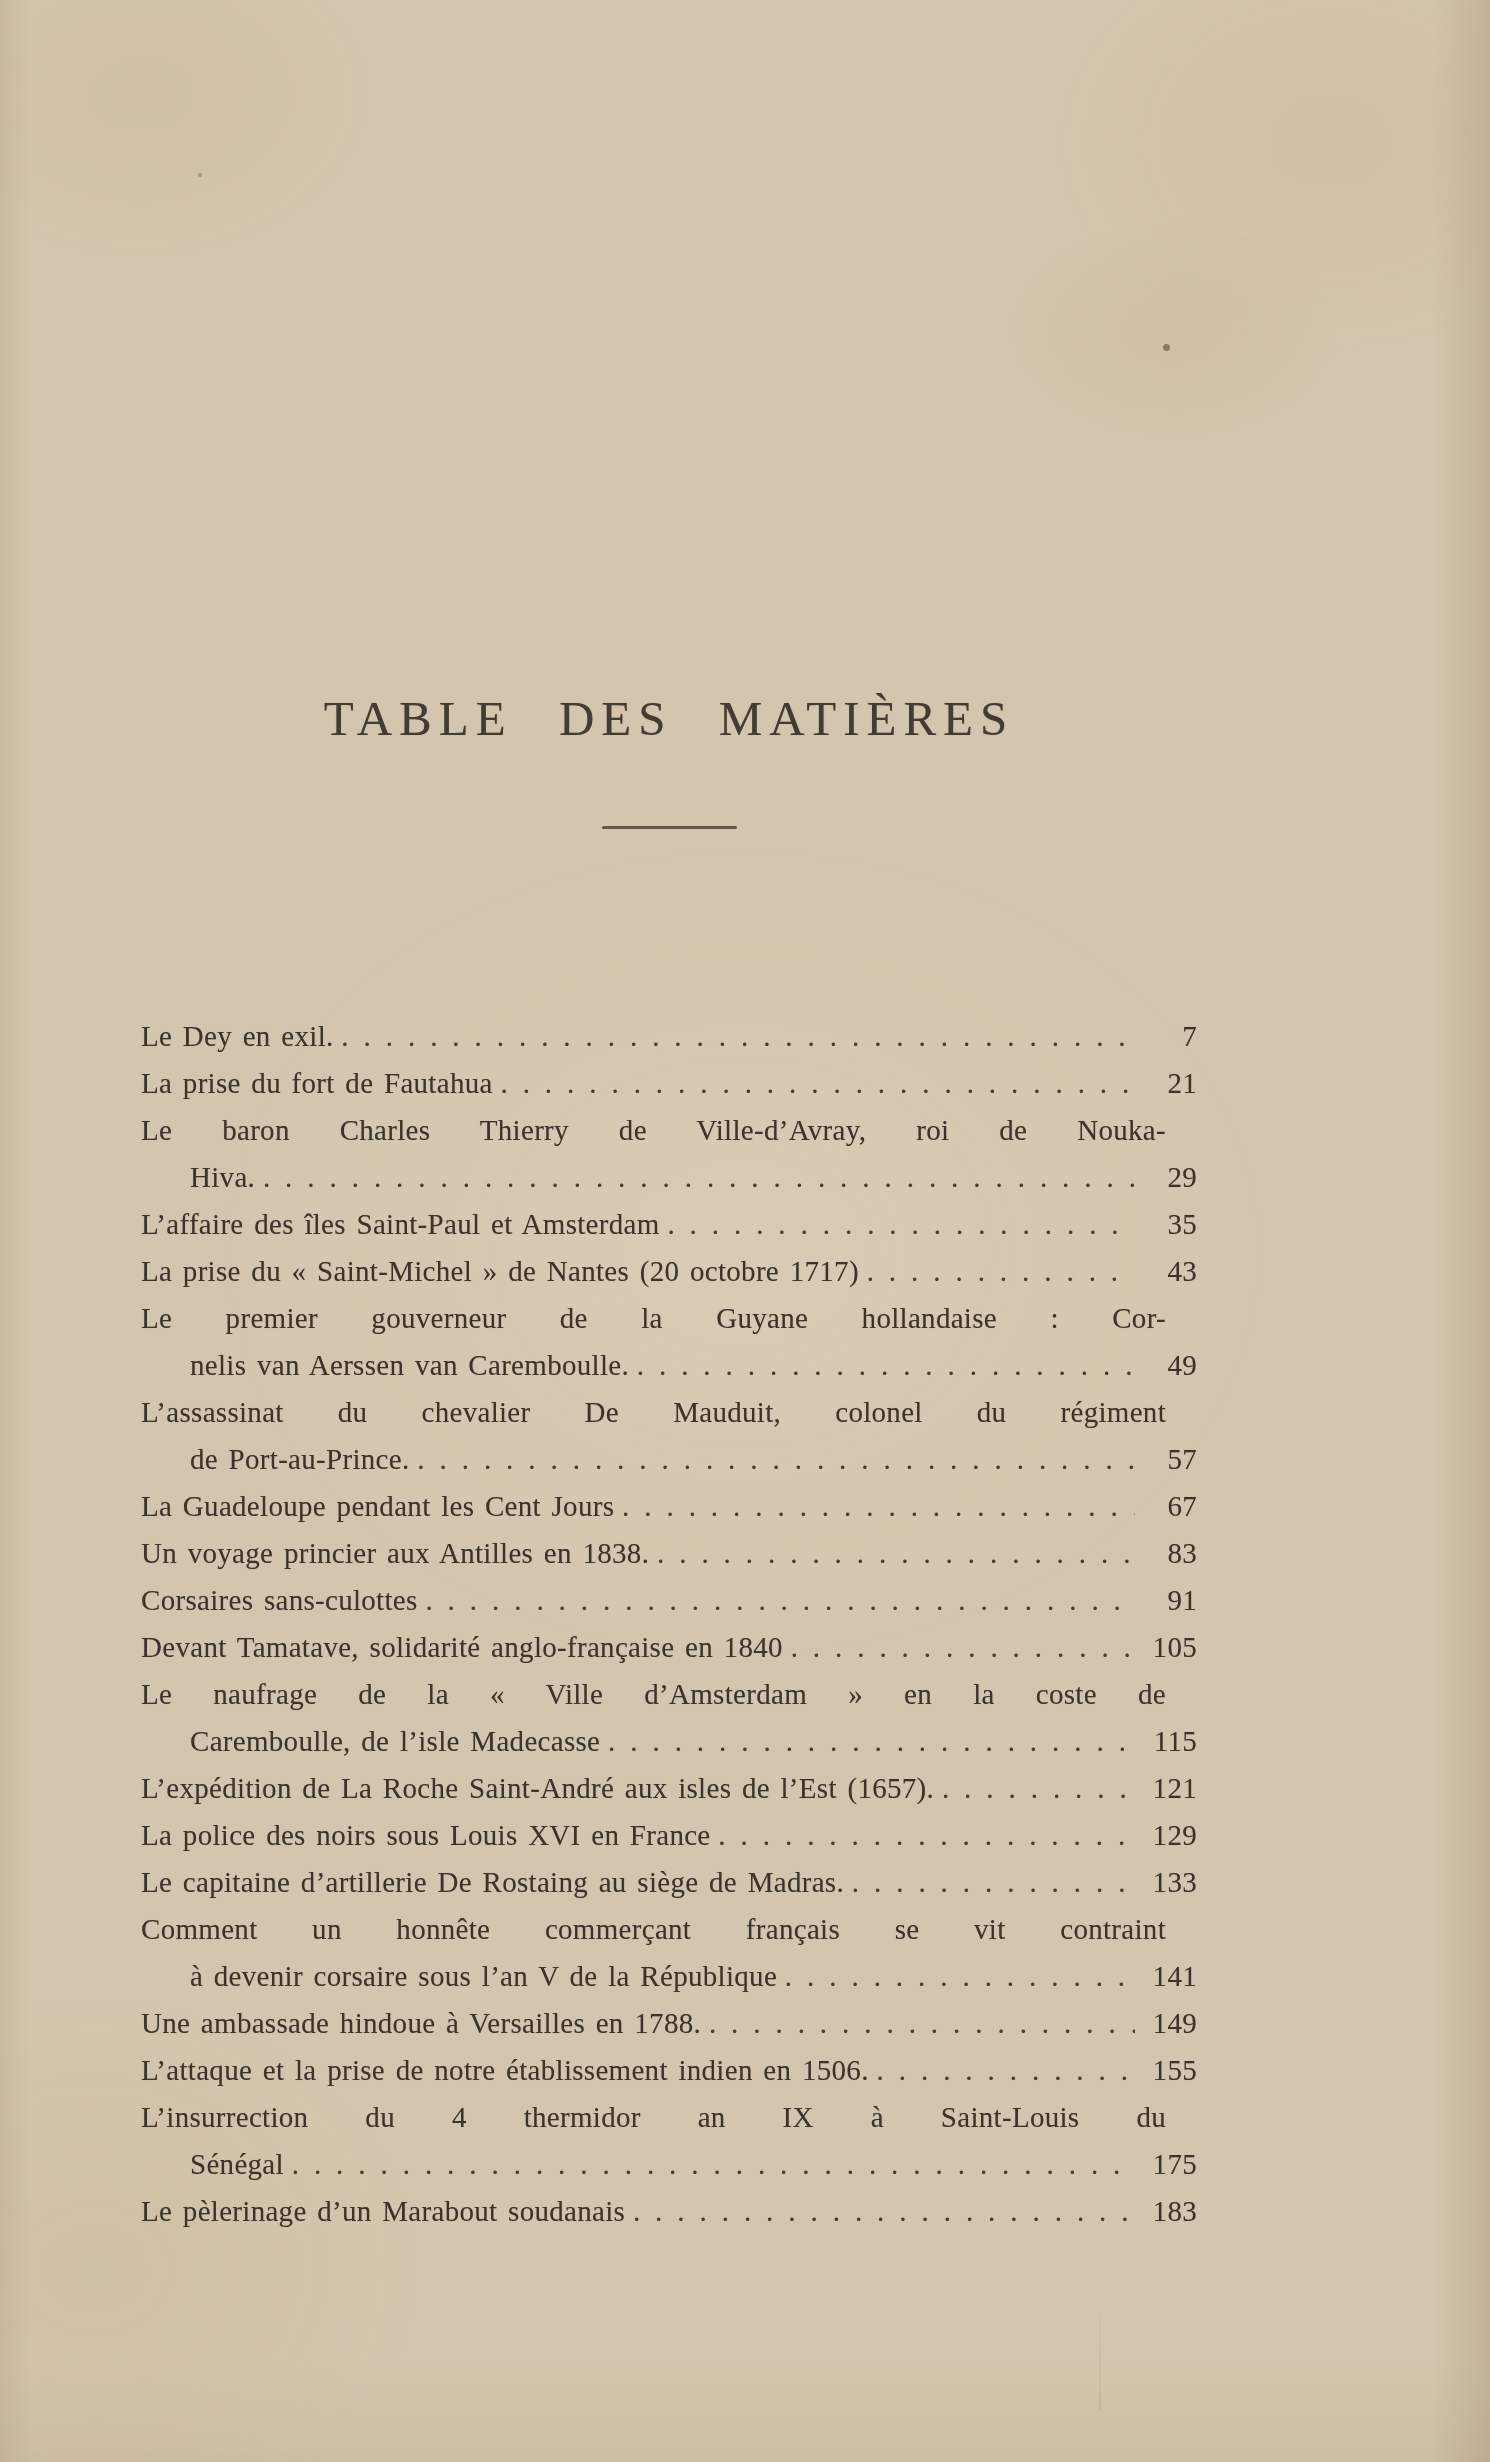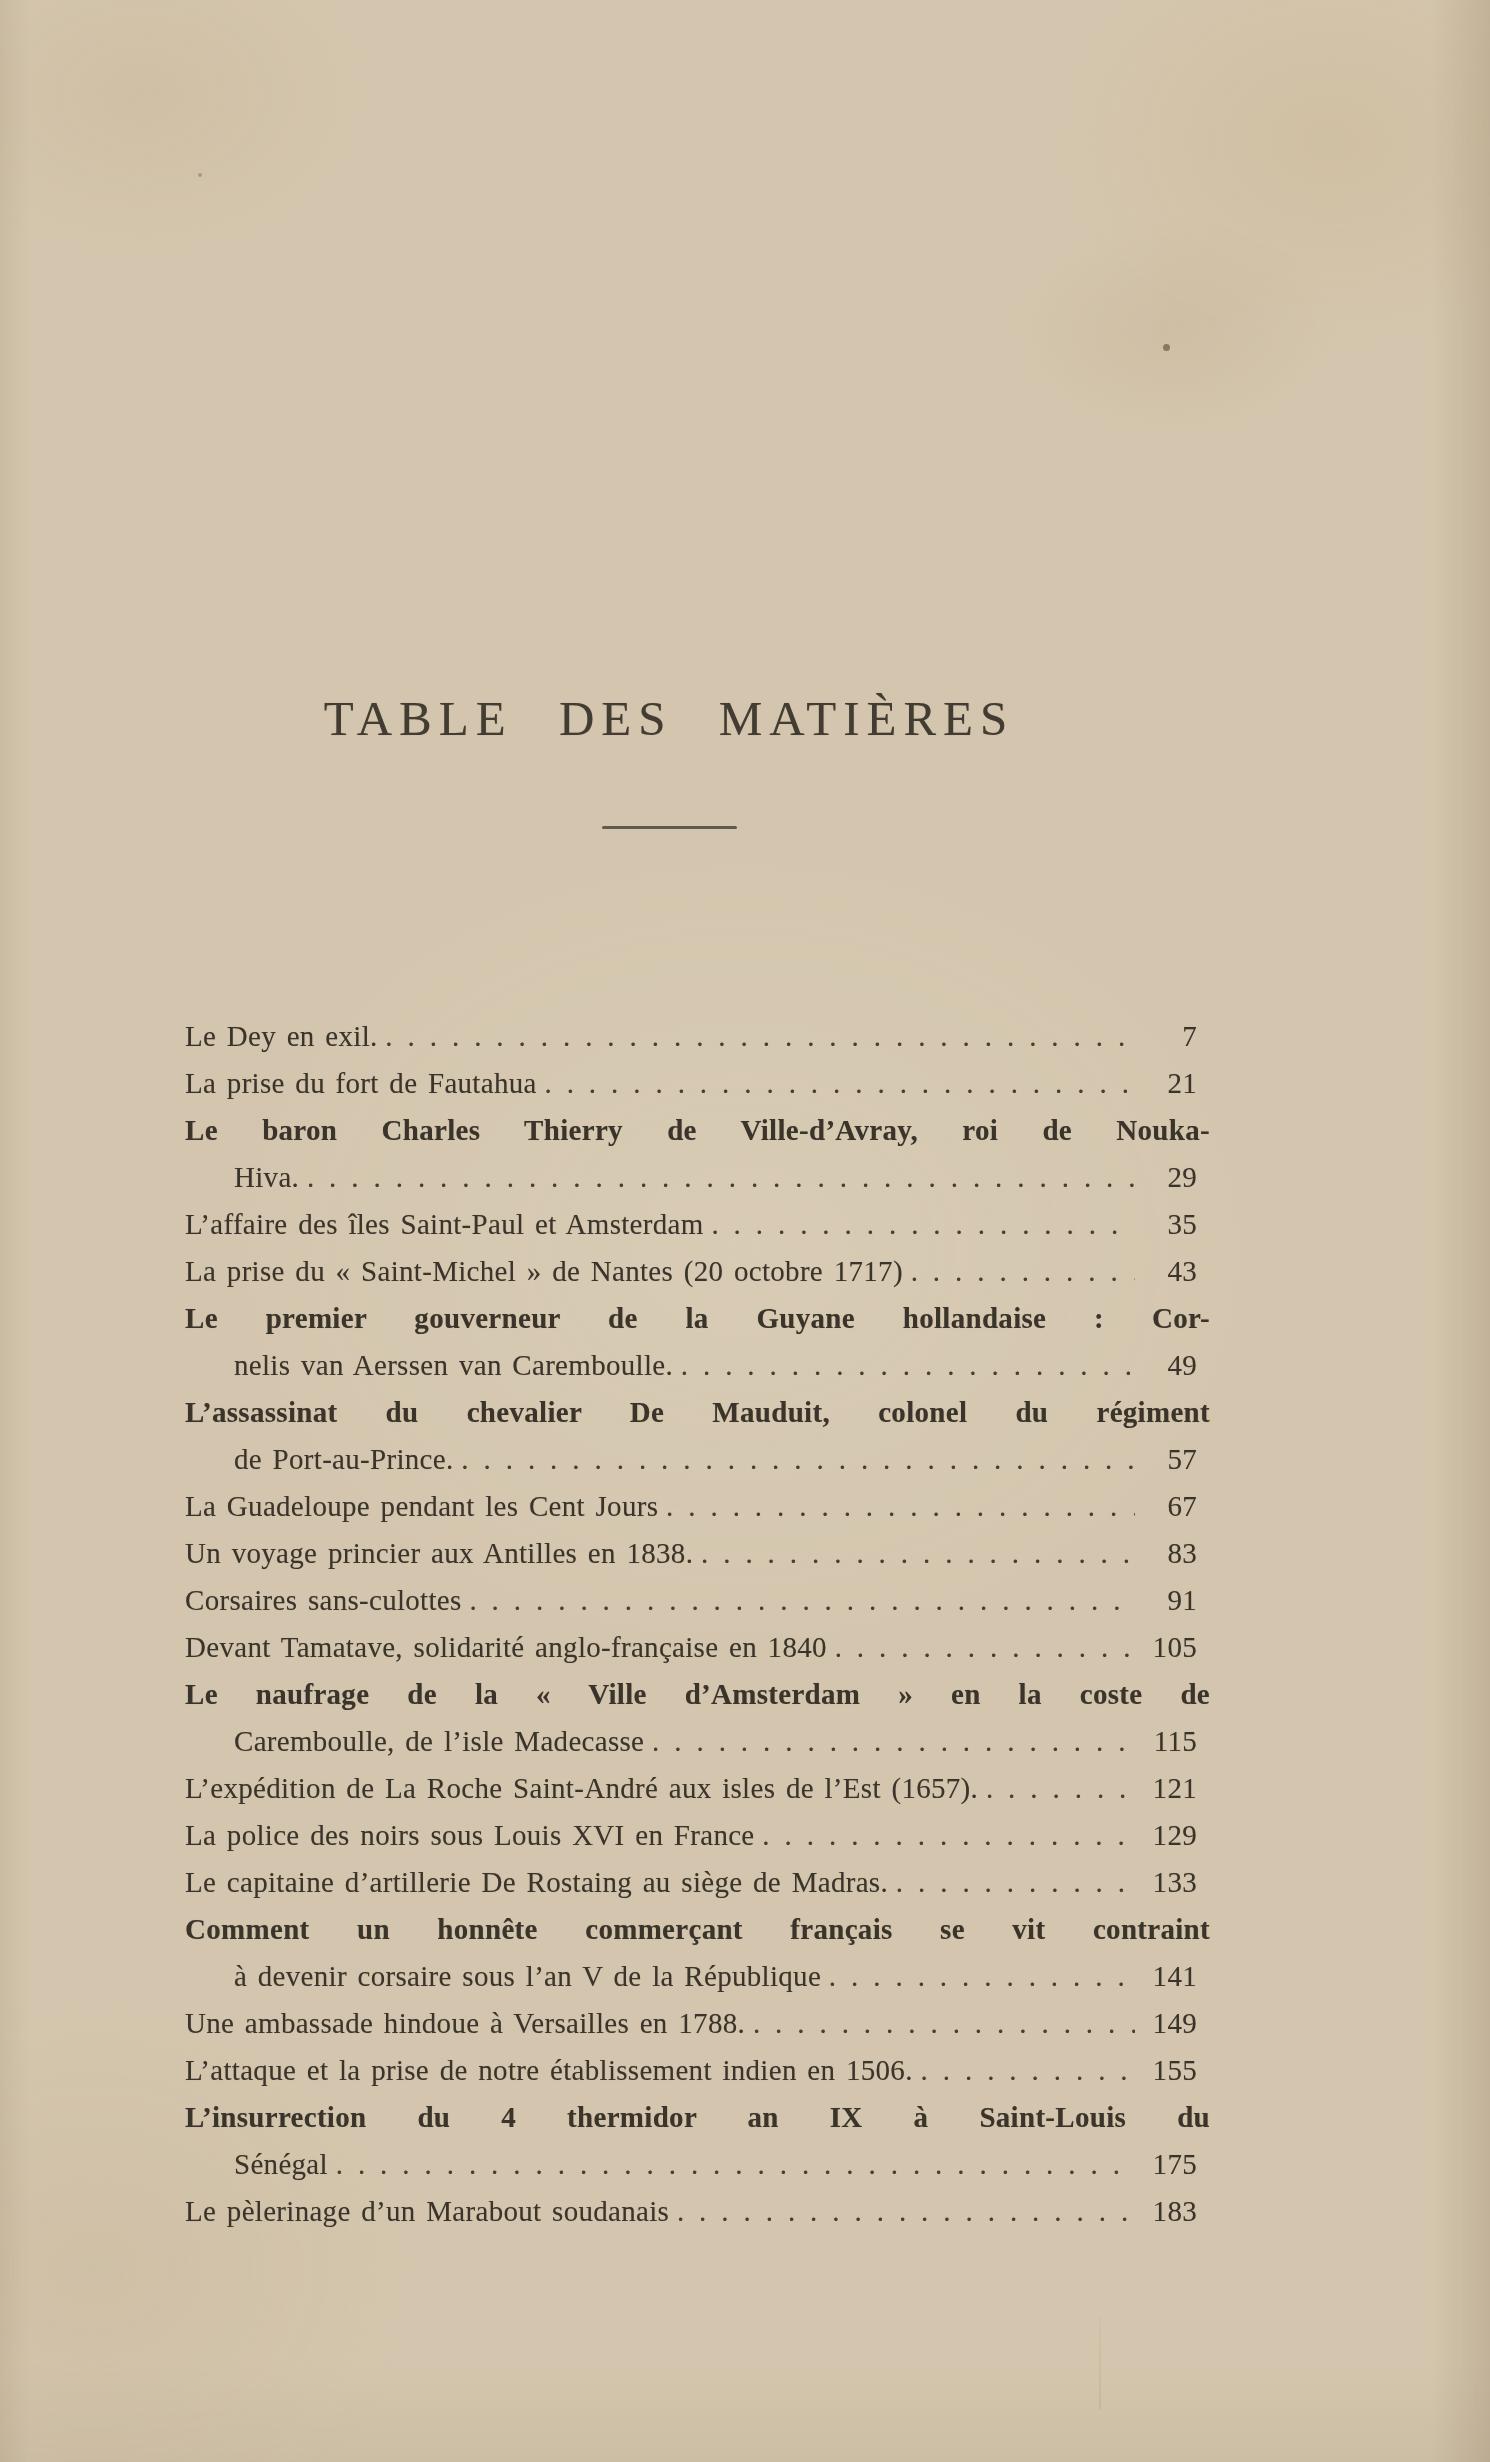--- a/index.html
+++ b/index.html
@@ -38,27 +38,26 @@
     opacity:.85;
   }
   .entries{
     margin-top:184px;
     font-size:29px;
     line-height:47px;
     letter-spacing:0.3px;
     word-spacing:3.1px;
     text-shadow:0 0 0.8px rgba(70,60,45,0.30);
   }
-  .line{min-height:47px;margin-left:44px;}
+  .line{min-height:47px;}
   .line.full{
     display:block;
     width:1025px;
     text-align:justify;
     text-align-last:justify;
-    font-weight:bold;
   }
   .line.last{
     display:flex;
     align-items:baseline;
   }
   .line.cont{padding-left:49px;align-items:center;}
   .txt{flex:0 0 auto;white-space:nowrap;}
   .leader{
     flex:1 1 auto;min-width:0;overflow:hidden;white-space:nowrap;
     margin:0 6.3px 0 7.8px;

